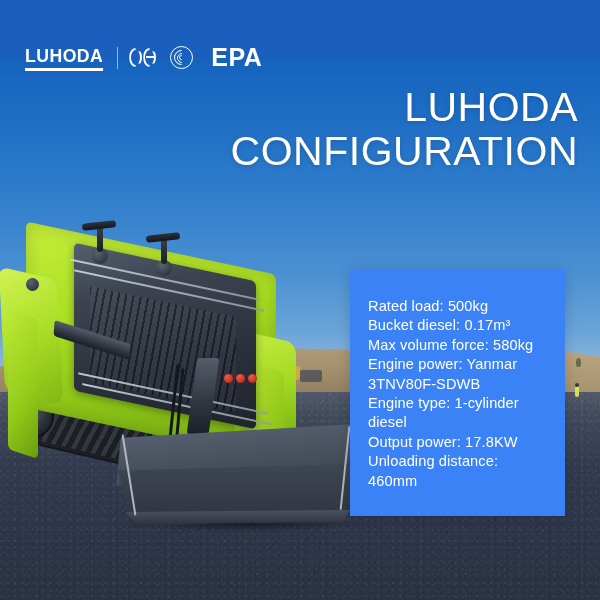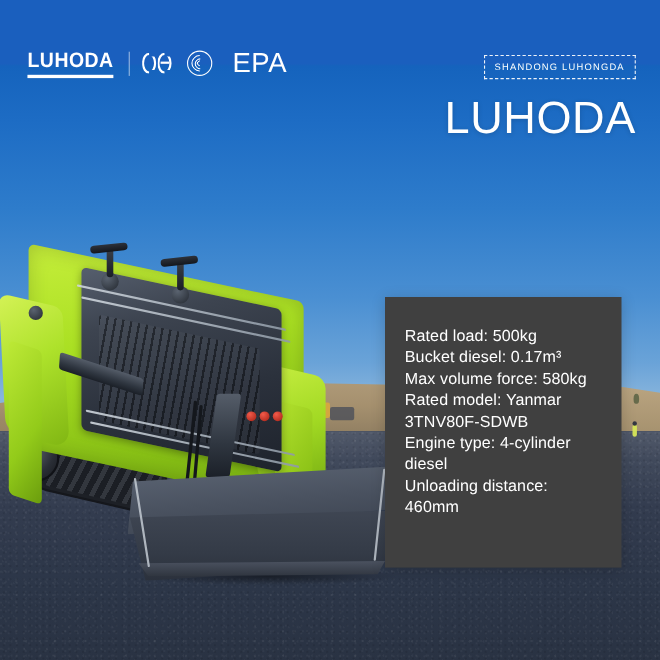--- a/index.html
+++ b/index.html
@@ -257,42 +257,42 @@
     border:1.8px solid #fff; position:relative; margin-left:3px;
     display:flex; align-items:center; justify-content:center;
   }
   .ccc-arc {
     position:absolute; border:1.6px solid #fff; border-radius:50%;
     border-right-color:transparent; border-top-color:transparent;
     transform:rotate(45deg);
   }
   .epa-text {
     color:#fff; font-size:25px; letter-spacing:.5px; margin-left:7px;
-    font-weight:400;
+    font-weight:700;
   }
   .company-badge {
     border:1.5px dashed rgba(255,255,255,.92);
     color:#fff; font-size:8.5px; letter-spacing:1.1px;
     padding:5px 9px;
   }
 
   
   .title {
     position:absolute; right:22px; top:86px;
     text-align:right; color:#fff;
     font-size:41px; line-height:1.07; font-weight:300;
     letter-spacing:.5px;
     text-shadow:0 1px 5px rgba(0,0,0,.16);
   }
   .title .l2 { display:block; }
 
   
   .specbox {
     position:absolute; left:350px; top:270px; width:215px; height:246px;
-    background:#404040;
+    background:#3b82f6;
     padding:27px 16px 10px 18px;
     box-shadow:0 2px 12px rgba(0,0,0,.18);
   }
   .specbox ul { list-style:none; }
   .specbox li {
     color:#ffffff; font-size:14.6px; line-height:19.4px;
     letter-spacing:.1px; white-space:normal;
   }
 </style>
 </head>
@@ -387,31 +387,32 @@
         <div class="ce-c"></div>
         <div class="ce-e"></div>
       </div>
       <div class="ccc-mark">
         <div class="ccc-arc" style="width:15px; height:15px;"></div>
         <div class="ccc-arc" style="width:10px; height:10px;"></div>
         <div class="ccc-arc" style="width:5px; height:5px;"></div>
       </div>
       <div class="epa-text">EPA</div>
     </div>
-    <div class="company-badge">SHANDONG LUHONGDA</div>
   </div>
 
   <div class="title">
     <span>LUHODA</span>
+    <span class="l2">CONFIGURATION</span>
   </div>
 
   <div class="specbox">
     <ul id="spec-list">
         <li>Rated load: 500kg</li>
         <li>Bucket diesel: 0.17m³</li>
         <li>Max volume force: 580kg</li>
-        <li>Rated model: Yanmar 3TNV80F-SDWB</li>
-        <li>Engine type: 4-cylinder diesel</li>
+        <li>Engine power: Yanmar 3TNV80F-SDWB</li>
+        <li>Engine type: 1-cylinder diesel</li>
+        <li>Output power: 17.8KW</li>
         <li>Unloading distance: 460mm</li>
       </ul>
   </div>
 
 </div>
 
 </body></html>

